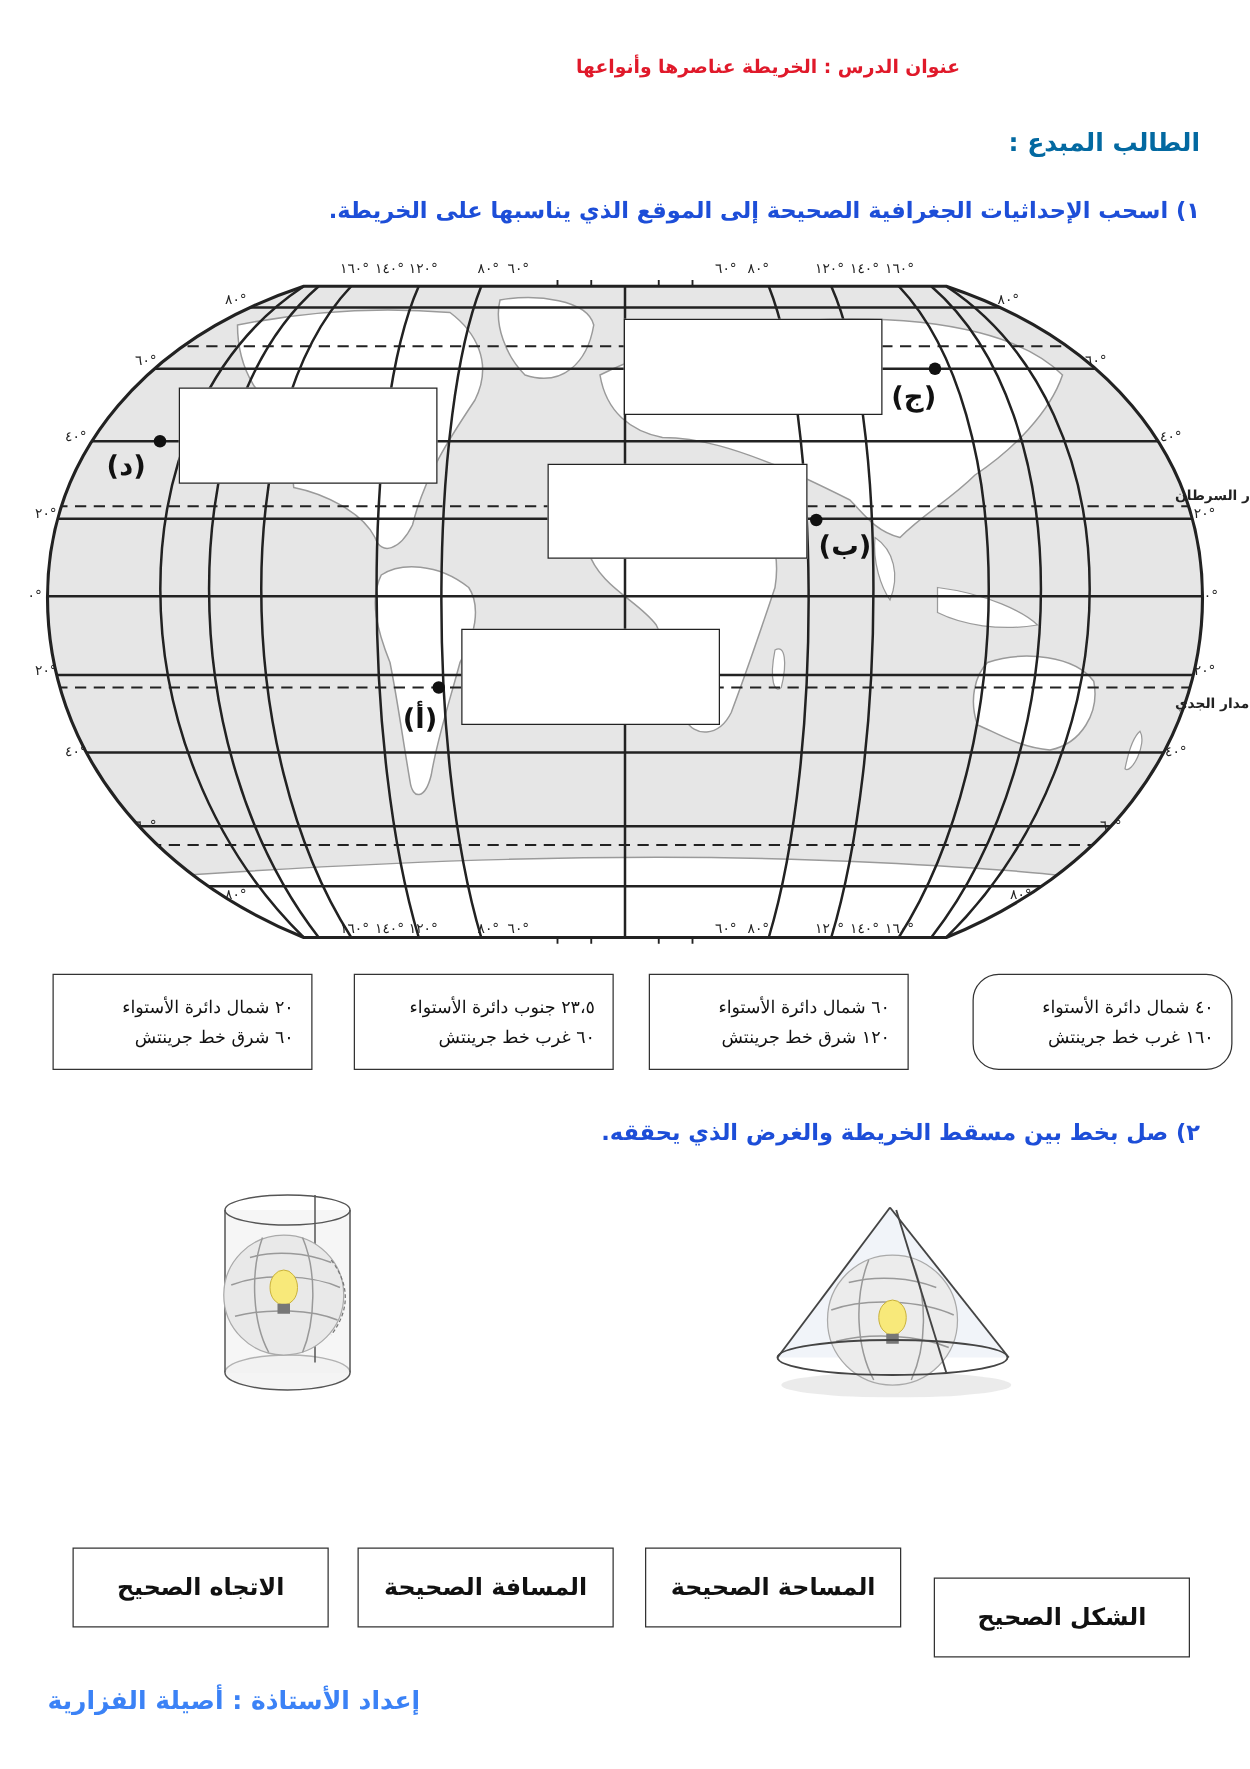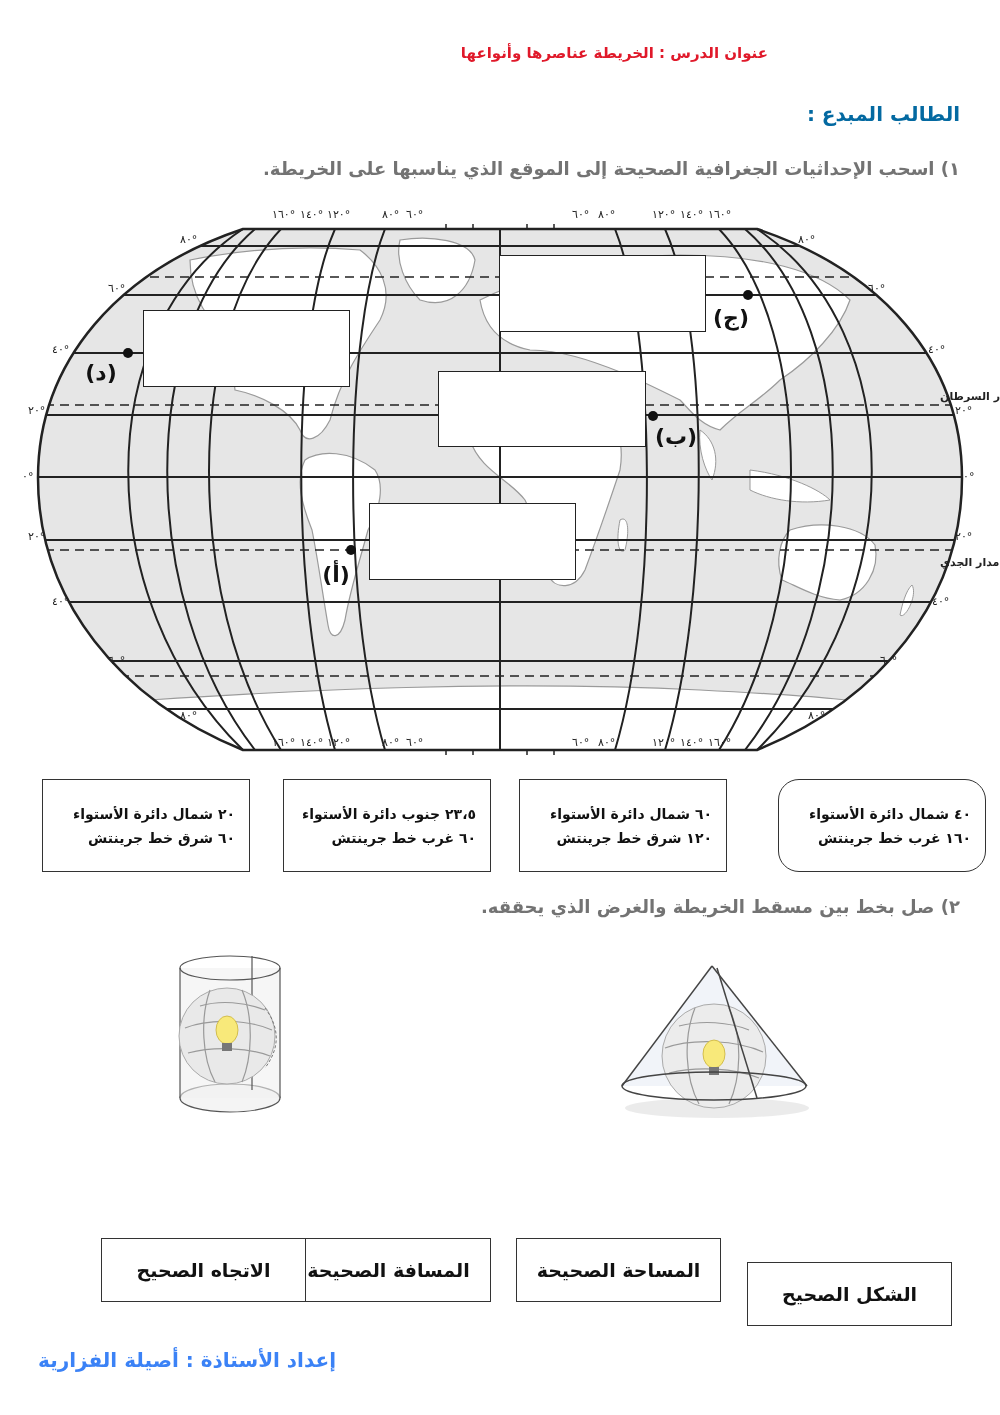--- a/index.html
+++ b/index.html
@@ -2,32 +2,32 @@
 <html><head>
 <meta charset="utf-8">
 <style>
   html, body { margin: 0; padding: 0; background: #ffffff; }
   body { width: 1000px; height: 1415px; position: relative; overflow: hidden;
          font-family: "DejaVu Sans", sans-serif; }
   .rtl { direction: rtl; }
   .abs { position: absolute; }
   .title { top: 44px; right: 232px; font-size: 15px; font-weight: bold; color: #e0192a; white-space: nowrap; }
   .student { top: 102px; right: 40px; font-size: 20px; font-weight: bold; color: #0369a1; white-space: nowrap; }
-  .q { font-size: 18px; font-weight: bold; color: #737373; white-space: nowrap; }
+  .q { font-size: 18px; font-weight: bold; color: #1d4ed8; white-space: nowrap; }
   .q1 { top: 158px; right: 40px; }
   .q2 { top: 896px; right: 40px; }
   .map { top: 200px; left: 0; width: 1000px; height: 560px; }
   .tick-label { font-size: 11px; fill: #222; font-family: "DejaVu Sans", sans-serif; }
   .trop-label { font-size: 11px; fill: #222; font-weight: bold; font-family: "DejaVu Sans", sans-serif; }
   .pt-label { font-size: 22px; font-weight: bold; fill: #111; font-family: "DejaVu Sans", sans-serif; }
   .drop { position: absolute; background: #fff; border: 1.5px solid #222; box-sizing: border-box; }
-  .card { position: absolute; top: 779px; width: 208px; height: 93px; border: 1.5px solid #333;
+  .card { position: absolute; top: 779px; width: 208px; height: 77px; border: 1.5px solid #333;
           box-sizing: border-box; background: #fff; display: flex; flex-direction: column;
           justify-content: center; align-items: flex-start; padding: 0 14px; font-size: 14px;
-          font-weight: bold; color: #111; line-height: 24px; direction: rtl; cursor: grab; }
+          font-weight: normal; color: #111; line-height: 24px; direction: rtl; cursor: grab; }
   .card span { display: block; width: 100%; text-align: right; }
   .purpose { position: absolute; top: 1238px; width: 205px; height: 64px; border: 1.5px solid #333;
              box-sizing: border-box; background: #fff; display: flex; align-items: center;
              justify-content: center; font-size: 19px; font-weight: bold; color: #111; direction: rtl; cursor: grab; }
   .footer { top: 1348px; left: 38px; font-size: 20px; font-weight: bold; color: #3b82f6; white-space: nowrap; }
   .proj { position: absolute; }
 </style>
 </head>
 <body>
 
@@ -233,17 +233,17 @@
 
 <div class="purpose" style="left:747px;margin-top:24px;">
     <span>الشكل الصحيح</span>
   </div>
 <div class="purpose" style="left:516px;">
     <span>المساحة الصحيحة</span>
   </div>
 <div class="purpose" style="left:286px;">
     <span>المسافة الصحيحة</span>
   </div>
-<div class="purpose" style="left:58px;margin-left:43px;">
+<div class="purpose" style="left:58px;">
     <span>الاتجاه الصحيح</span>
   </div>
 
 <div class="abs footer rtl">إعداد الأستاذة : أصيلة الفزارية</div>
 
 </body></html>

